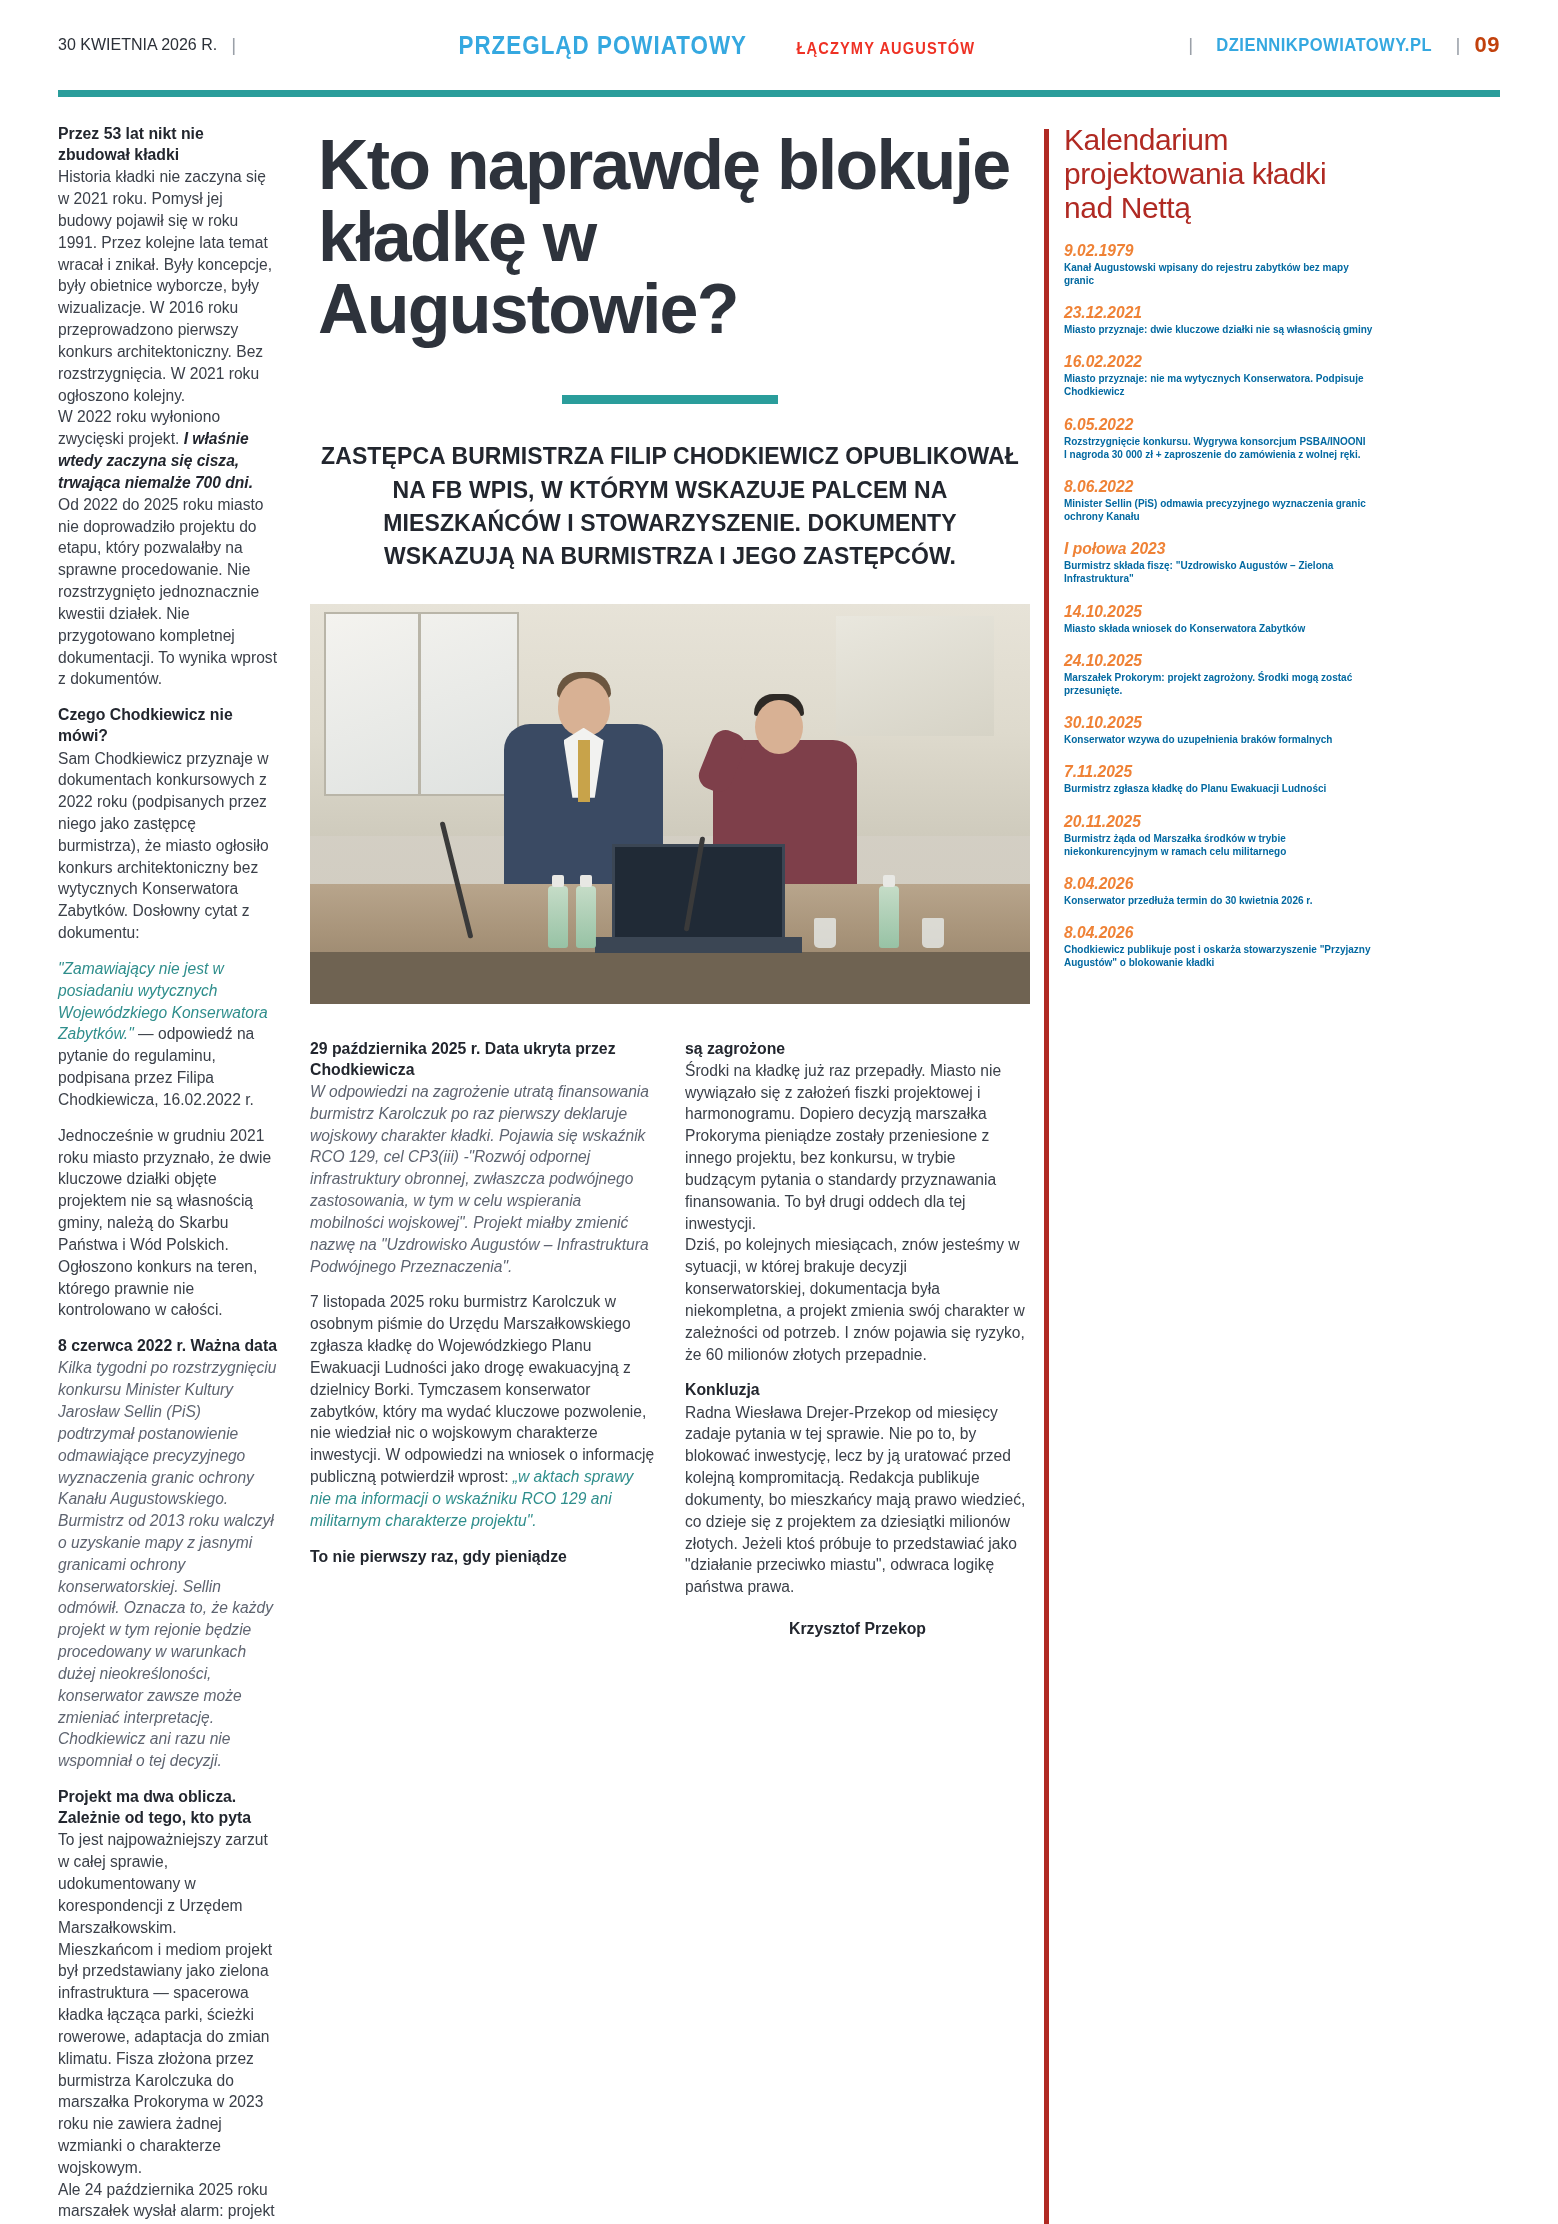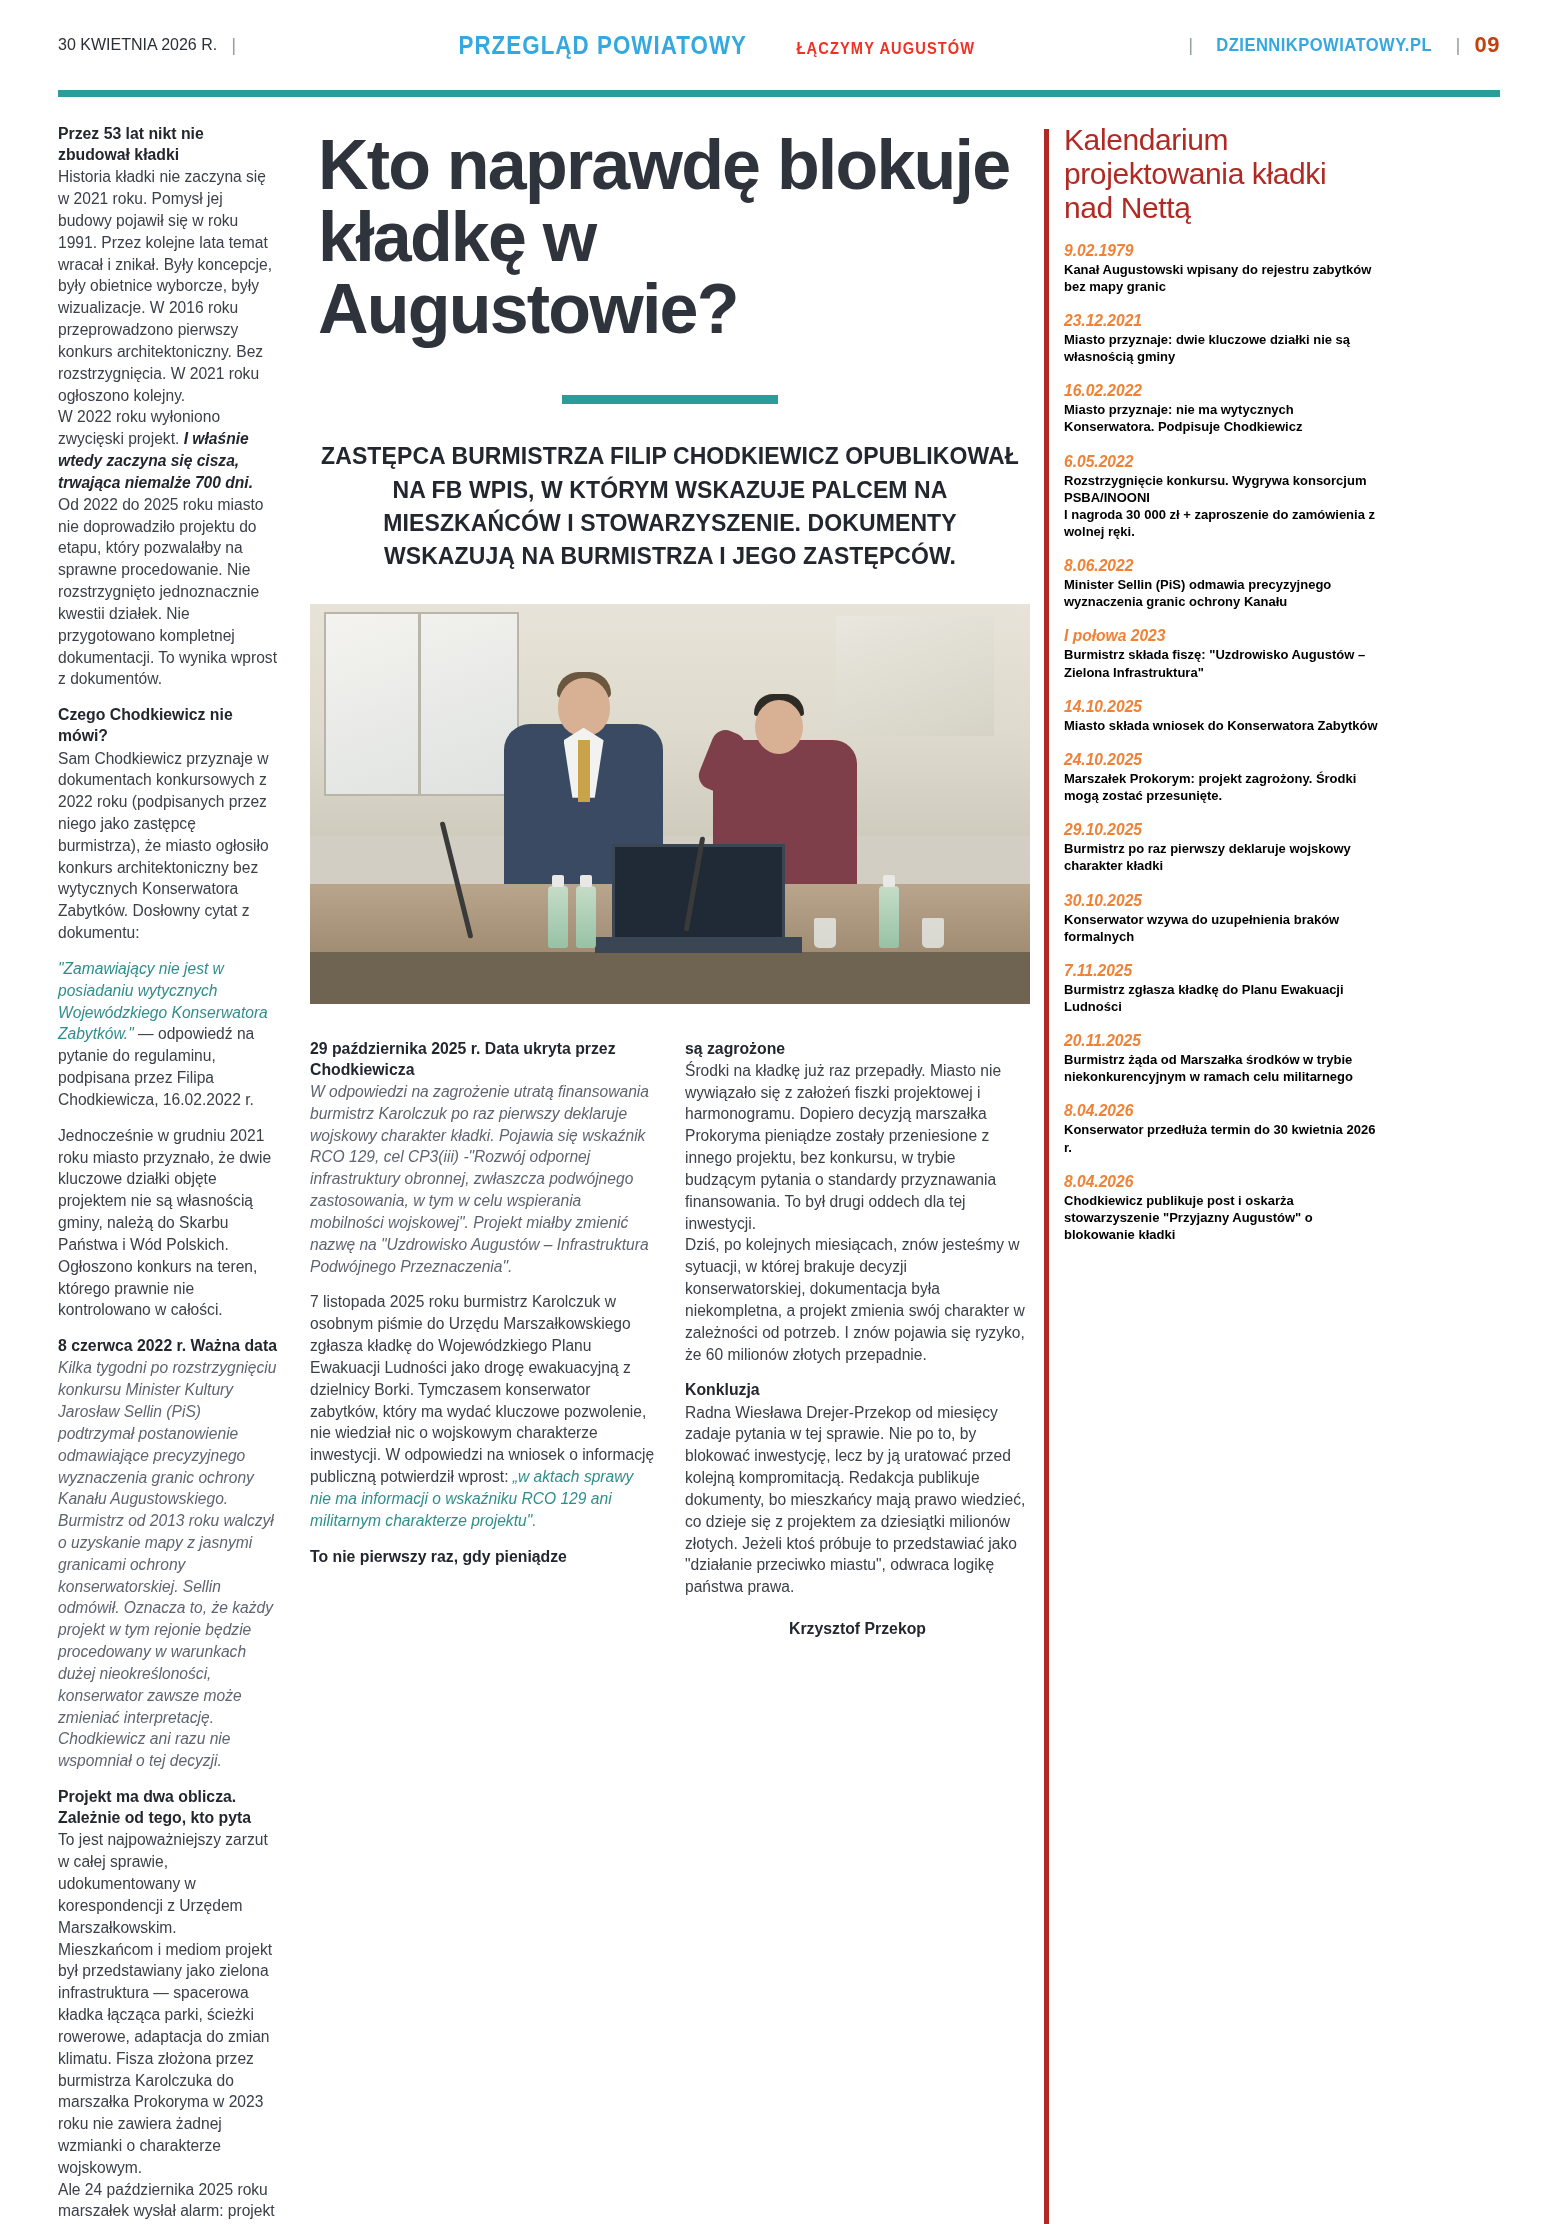--- a/index.html
+++ b/index.html
@@ -303,24 +303,24 @@
   }
   .kal-item { margin-bottom: 17px; }
   .kal-date {
     font-size: 15.6px;
     font-weight: 700;
     font-style: italic;
     color: #ef8236;
     margin-bottom: 1px;
   }
   .kal-text {
-    font-size: 13px;
+    font-size: 10px;
     font-weight: 700;
     line-height: 1.32;
-    color: #000000;
+    color: #0369a1;
   }
   .kal-note {
     font-size: 15.6px;
     font-weight: 400;
     line-height: 1.36;
     color: #3b4049;
   }
 </style>
 </head>
 <body>
@@ -478,24 +478,20 @@
       </div>
       <div class="kal-item">
         <div class="kal-date">14.10.2025</div>
         <div class="kal-text">Miasto składa wniosek do Konserwatora Zabytków</div>
       </div>
       <div class="kal-item">
         <div class="kal-date">24.10.2025</div>
         <div class="kal-text">Marszałek Prokorym: projekt zagrożony. Środki mogą zostać przesunięte.</div>
       </div>
       <div class="kal-item">
-        <div class="kal-date">29.10.2025</div>
-        <div class="kal-text">Burmistrz po raz pierwszy deklaruje wojskowy charakter kładki</div>
-      </div>
-      <div class="kal-item">
         <div class="kal-date">30.10.2025</div>
         <div class="kal-text">Konserwator wzywa do uzupełnienia braków formalnych</div>
       </div>
       <div class="kal-item">
         <div class="kal-date">7.11.2025</div>
         <div class="kal-text">Burmistrz zgłasza kładkę do Planu Ewakuacji Ludności</div>
       </div>
       <div class="kal-item">
         <div class="kal-date">20.11.2025</div>
         <div class="kal-text">Burmistrz żąda od Marszałka środków w trybie niekonkurencyjnym w ramach celu militarnego</div>

